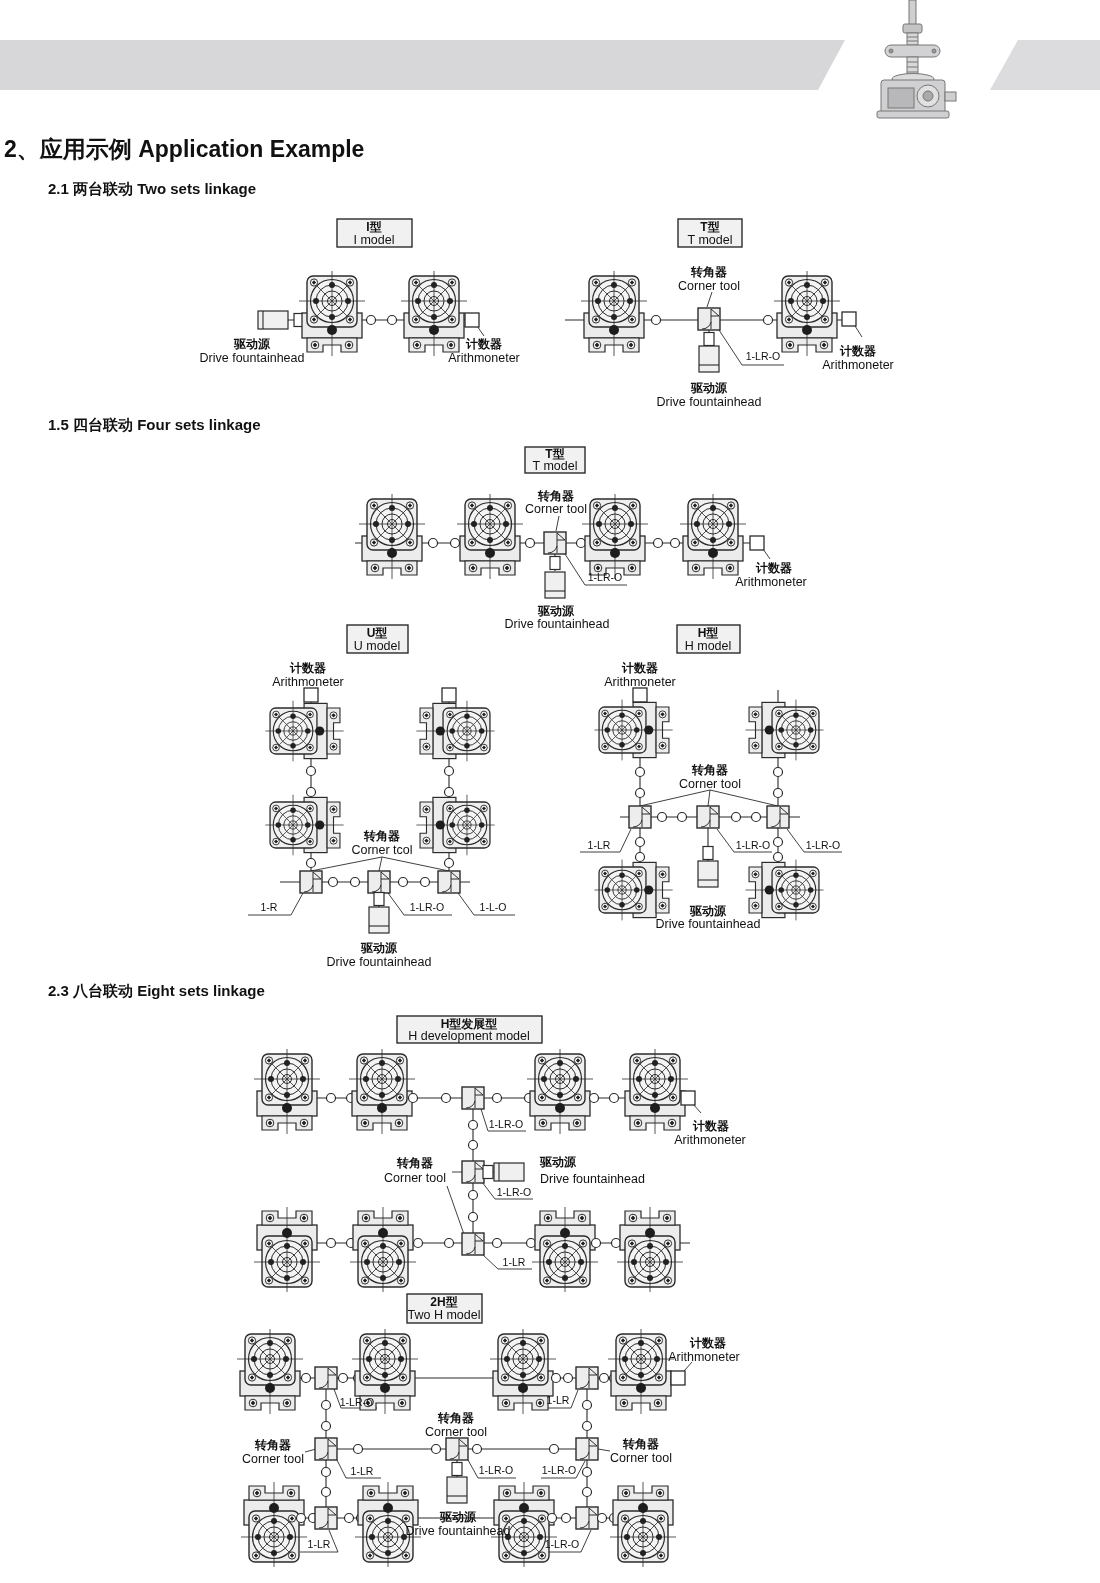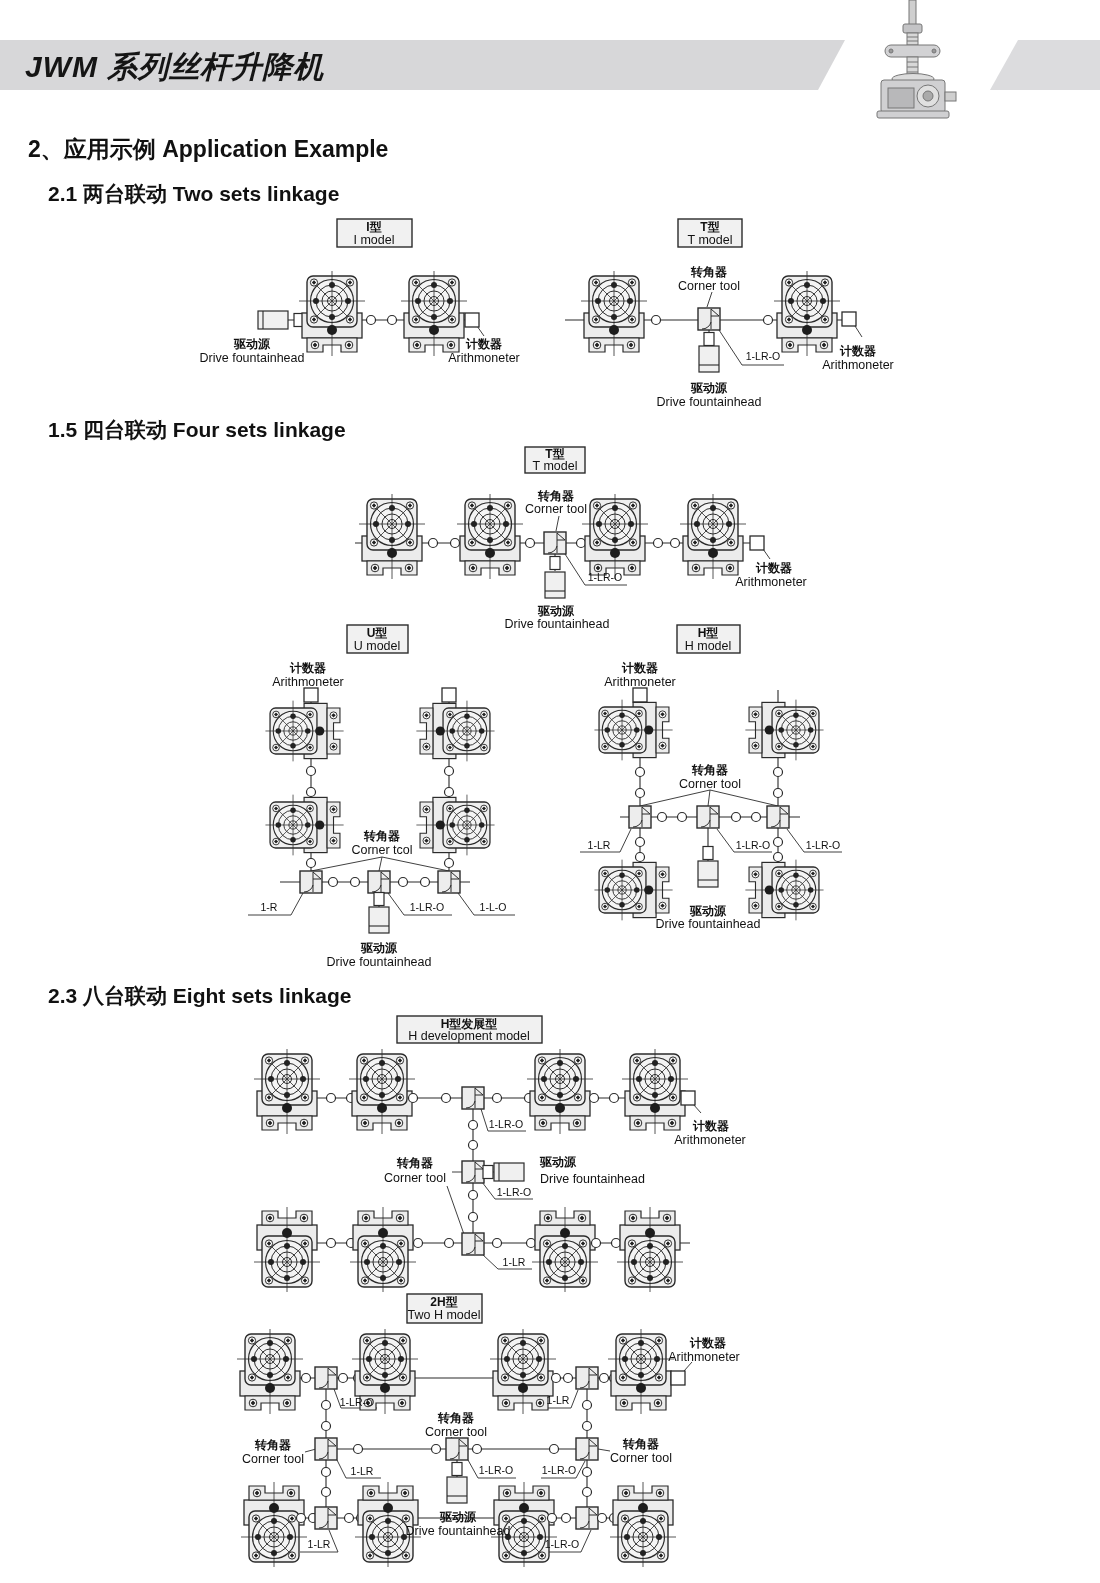--- a/index.html
+++ b/index.html
@@ -1,22 +1,22 @@
 <!DOCTYPE html>
 <html><head>
 <meta charset="utf-8">
 <style>
   html,body{margin:0;padding:0;background:#ffffff;}
   .page{position:relative;width:1100px;height:1583px;background:#fff;overflow:hidden;
         font-family:"Liberation Sans",sans-serif;color:#111;}
   .art{position:absolute;left:0;top:0;width:1100px;height:1583px;}
   .hd{position:absolute;white-space:nowrap;}
   .title{left:25px;top:47px;font-size:30px;font-weight:bold;font-style:italic;letter-spacing:1px;color:#151515;}
-  .h-main{left:28px;top:134px;font-size:23px;font-weight:bold;}
-  .h-sub{font-size:21px;font-weight:bold;text-align:center;}
+  .h-main{left:4px;top:134px;font-size:23px;font-weight:bold;}
+  .h-sub{font-size:15px;font-weight:bold;text-align:center;}
   .s21{left:48px;top:180px;}
   .s22{left:48px;top:416px;}
   .s23{left:48px;top:982px;}
   svg text{font-family:"Liberation Sans",sans-serif;fill:#111;}
   .cn{font-size:12px;font-weight:bold;text-anchor:middle;}
   .en{font-size:12.5px;text-anchor:middle;}
   .sm{font-size:10.5px;text-anchor:middle;}
   .st{text-anchor:start;}
   .ln{stroke:#2b2b2b;stroke-width:1.1;fill:none;}
   .lnt{stroke:#2b2b2b;stroke-width:0.9;fill:none;}
@@ -390,19 +390,18 @@
     <text x="362" y="1475" class="sm">1-LR</text>
     <text x="496" y="1474" class="sm">1-LR-O</text>
     <text x="559" y="1474" class="sm">1-LR-O</text>
     <text x="458" y="1521" class="cn">驱动源</text>
     <text x="458" y="1535" class="en">Drive fountainhead</text>
     <text x="319" y="1548" class="sm">1-LR</text>
     <text x="562" y="1548" class="sm">1-LR-O</text>
   </g>
 </svg>
 
-<div class="hd title">JWM 系列丝杆升降机</div>
 <div class="hd h-main">2、应用示例 Application Example</div>
 <div class="hd h-sub s21">2.1 两台联动 Two sets linkage</div>
 <div class="hd h-sub s22">1.5 四台联动 Four sets linkage</div>
 <div class="hd h-sub s23">2.3 八台联动 Eight sets linkage</div>
 
 </div>
 
 </body></html>

